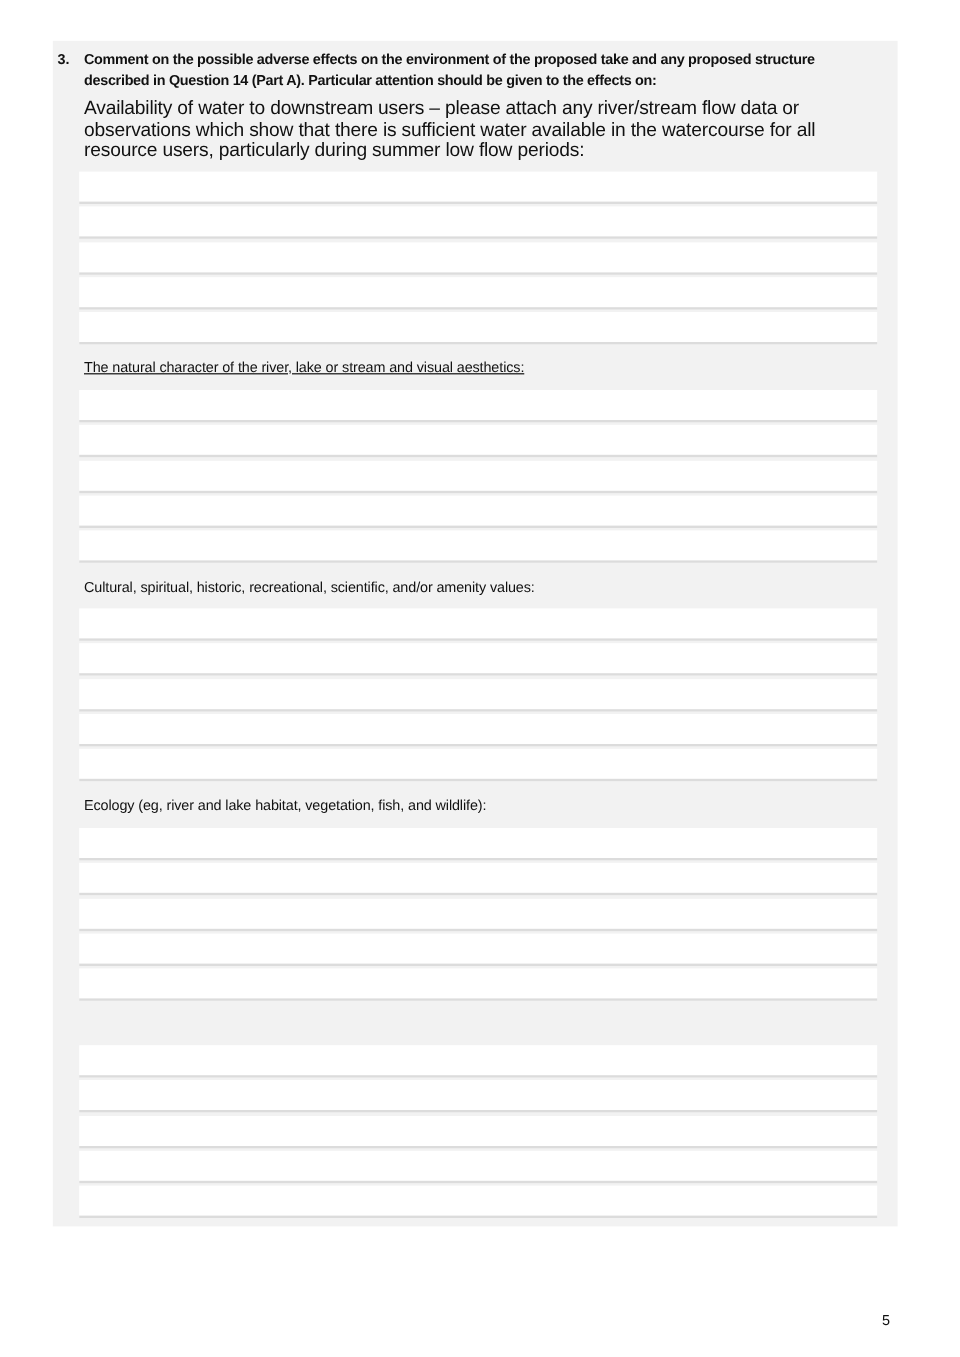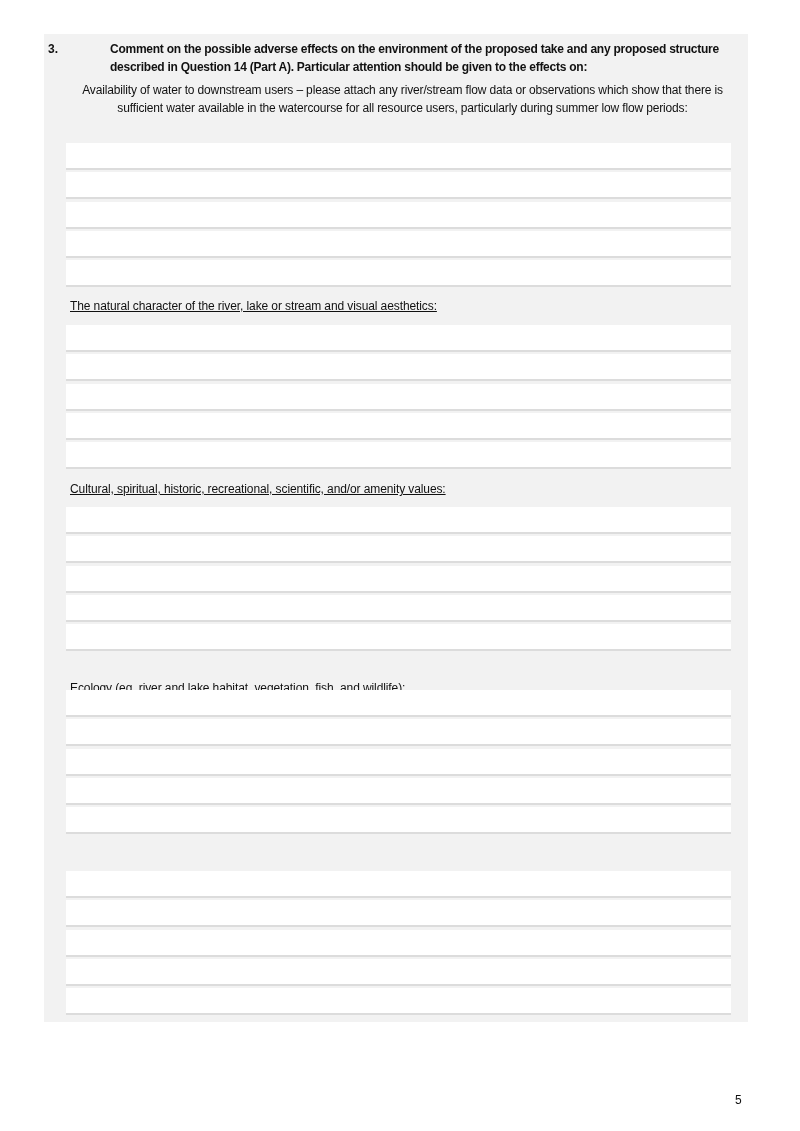--- a/index.html
+++ b/index.html
@@ -1,21 +1,21 @@
 <!DOCTYPE html>
 <html><head>
 <meta charset="utf-8">
 <style>
   html, body { margin: 0; padding: 0; background: #ffffff; }
   body { width: 800px; height: 1131px; position: relative; overflow: hidden;
          font-family: "Liberation Sans", sans-serif; color: #111; }
   .panel { position: absolute; left: 44px; top: 34px; width: 704px; height: 988px; background: #f2f2f2; }
   .qnum { position: absolute; left: 48px; top: 40px; font-size: 12px; font-weight: bold; line-height: 18px; }
-  .qtext { position: absolute; left: 70px; top: 40px; width: 665px; font-size: 12px; font-weight: bold; line-height: 18px; letter-spacing: -0.25px; margin-left: 40px; }
-  .intro { position: absolute; left: 70px; top: 82px; width: 665px; font-size: 12px; line-height: 17.5px; letter-spacing: -0.15px; text-align: center; }
+  .qtext { position: absolute; left: 70px; top: 40px; width: 665px; font-size: 12px; font-weight: bold; line-height: 18px; letter-spacing: -0.25px; }
+  .intro { position: absolute; left: 70px; top: 82px; width: 665px; font-size: 16px; line-height: 17.5px; letter-spacing: -0.15px; }
   .label { position: absolute; left: 70px; font-size: 12px; line-height: 16px; letter-spacing: -0.1px; }
   .lines { position: absolute; left: 66px; width: 665px; }
   .line { height: 25px; background: #ffffff; border-bottom: 2px solid #dcdcdc; margin-bottom: 2.3px; }
   .pagenum { position: absolute; left: 735px; top: 1093px; font-size: 12px; }
 </style>
 </head>
 <body>
 
 <div class="panel"></div>
 
@@ -33,30 +33,30 @@
 
 <div class="label" style="top:298px;text-decoration:underline;">The natural character of the river, lake or stream and visual aesthetics:</div>
 <div class="lines" style="top:325px;">
   <div class="line"></div>
   <div class="line"></div>
   <div class="line"></div>
   <div class="line"></div>
   <div class="line"></div>
 </div>
 
-<div class="label" style="top:481px;text-decoration:underline;">Cultural, spiritual, historic, recreational, scientific, and/or amenity values:</div>
+<div class="label" style="top:481px;">Cultural, spiritual, historic, recreational, scientific, and/or amenity values:</div>
 <div class="lines" style="top:507px;">
   <div class="line"></div>
   <div class="line"></div>
   <div class="line"></div>
   <div class="line"></div>
   <div class="line"></div>
 </div>
 
-<div class="label" style="top:663px;margin-top:17px;">Ecology (eg, river and lake habitat, vegetation, fish, and wildlife):</div>
+<div class="label" style="top:663px;">Ecology (eg, river and lake habitat, vegetation, fish, and wildlife):</div>
 <div class="lines" style="top:690px;">
   <div class="line"></div>
   <div class="line"></div>
   <div class="line"></div>
   <div class="line"></div>
   <div class="line"></div>
 </div>
 
 <div class="label" style="top:845px;margin-top:32px;">River flow:</div>
 <div class="lines" style="top:871px;">

